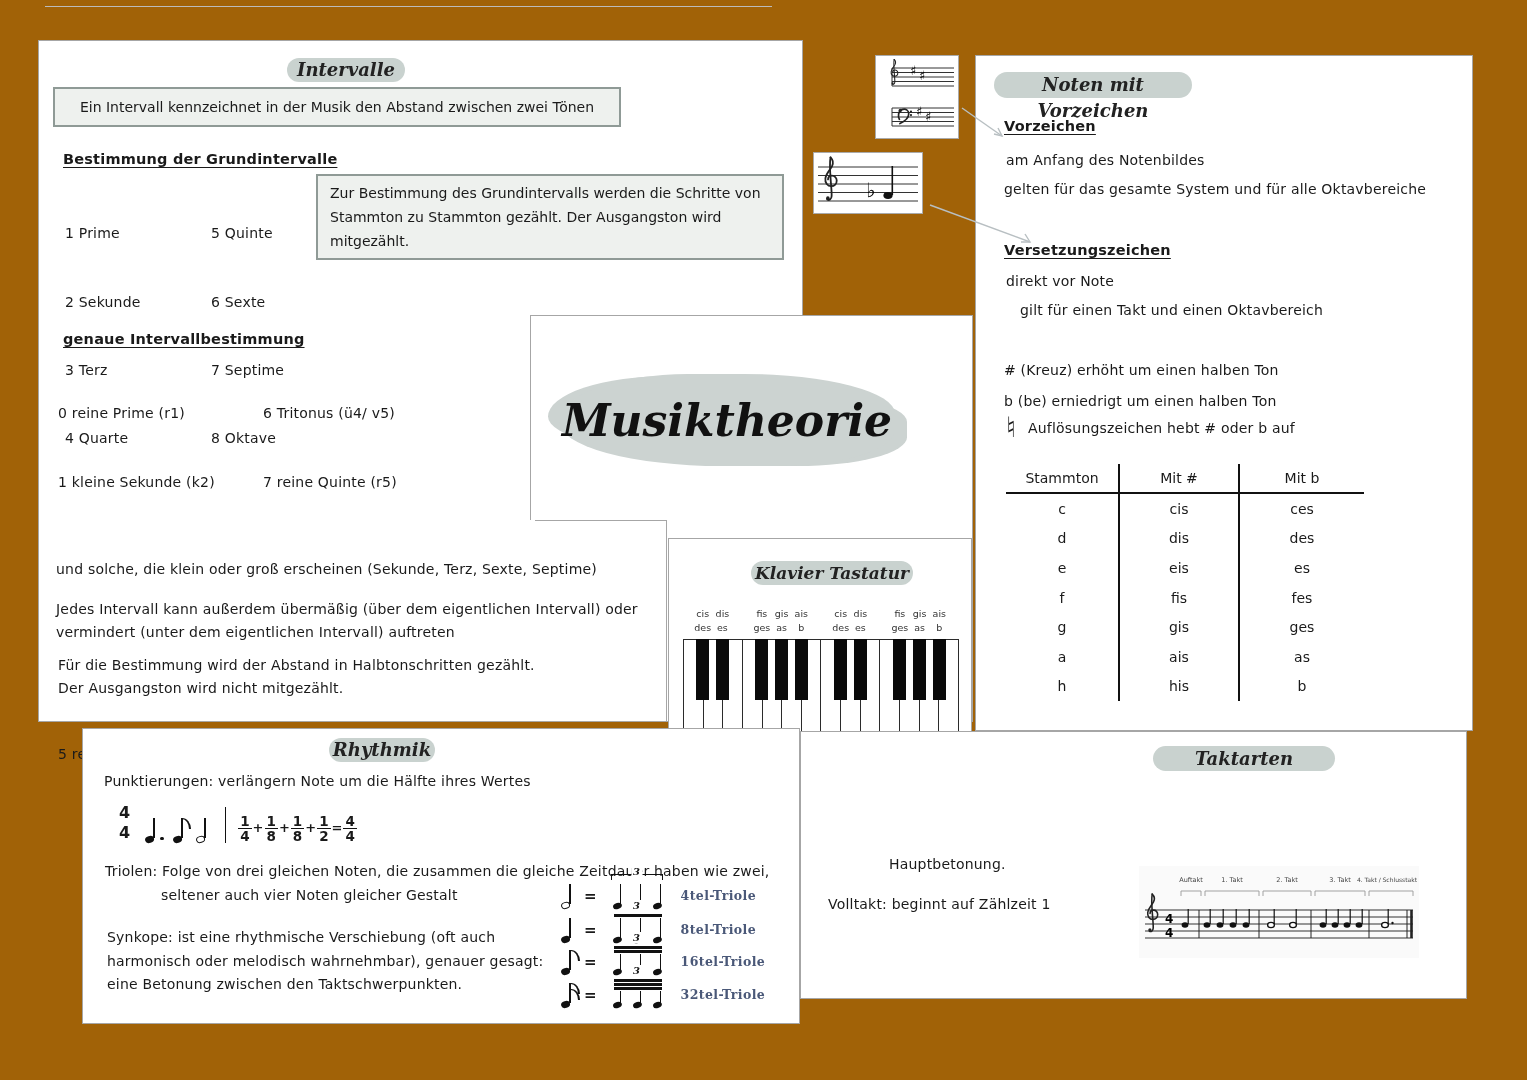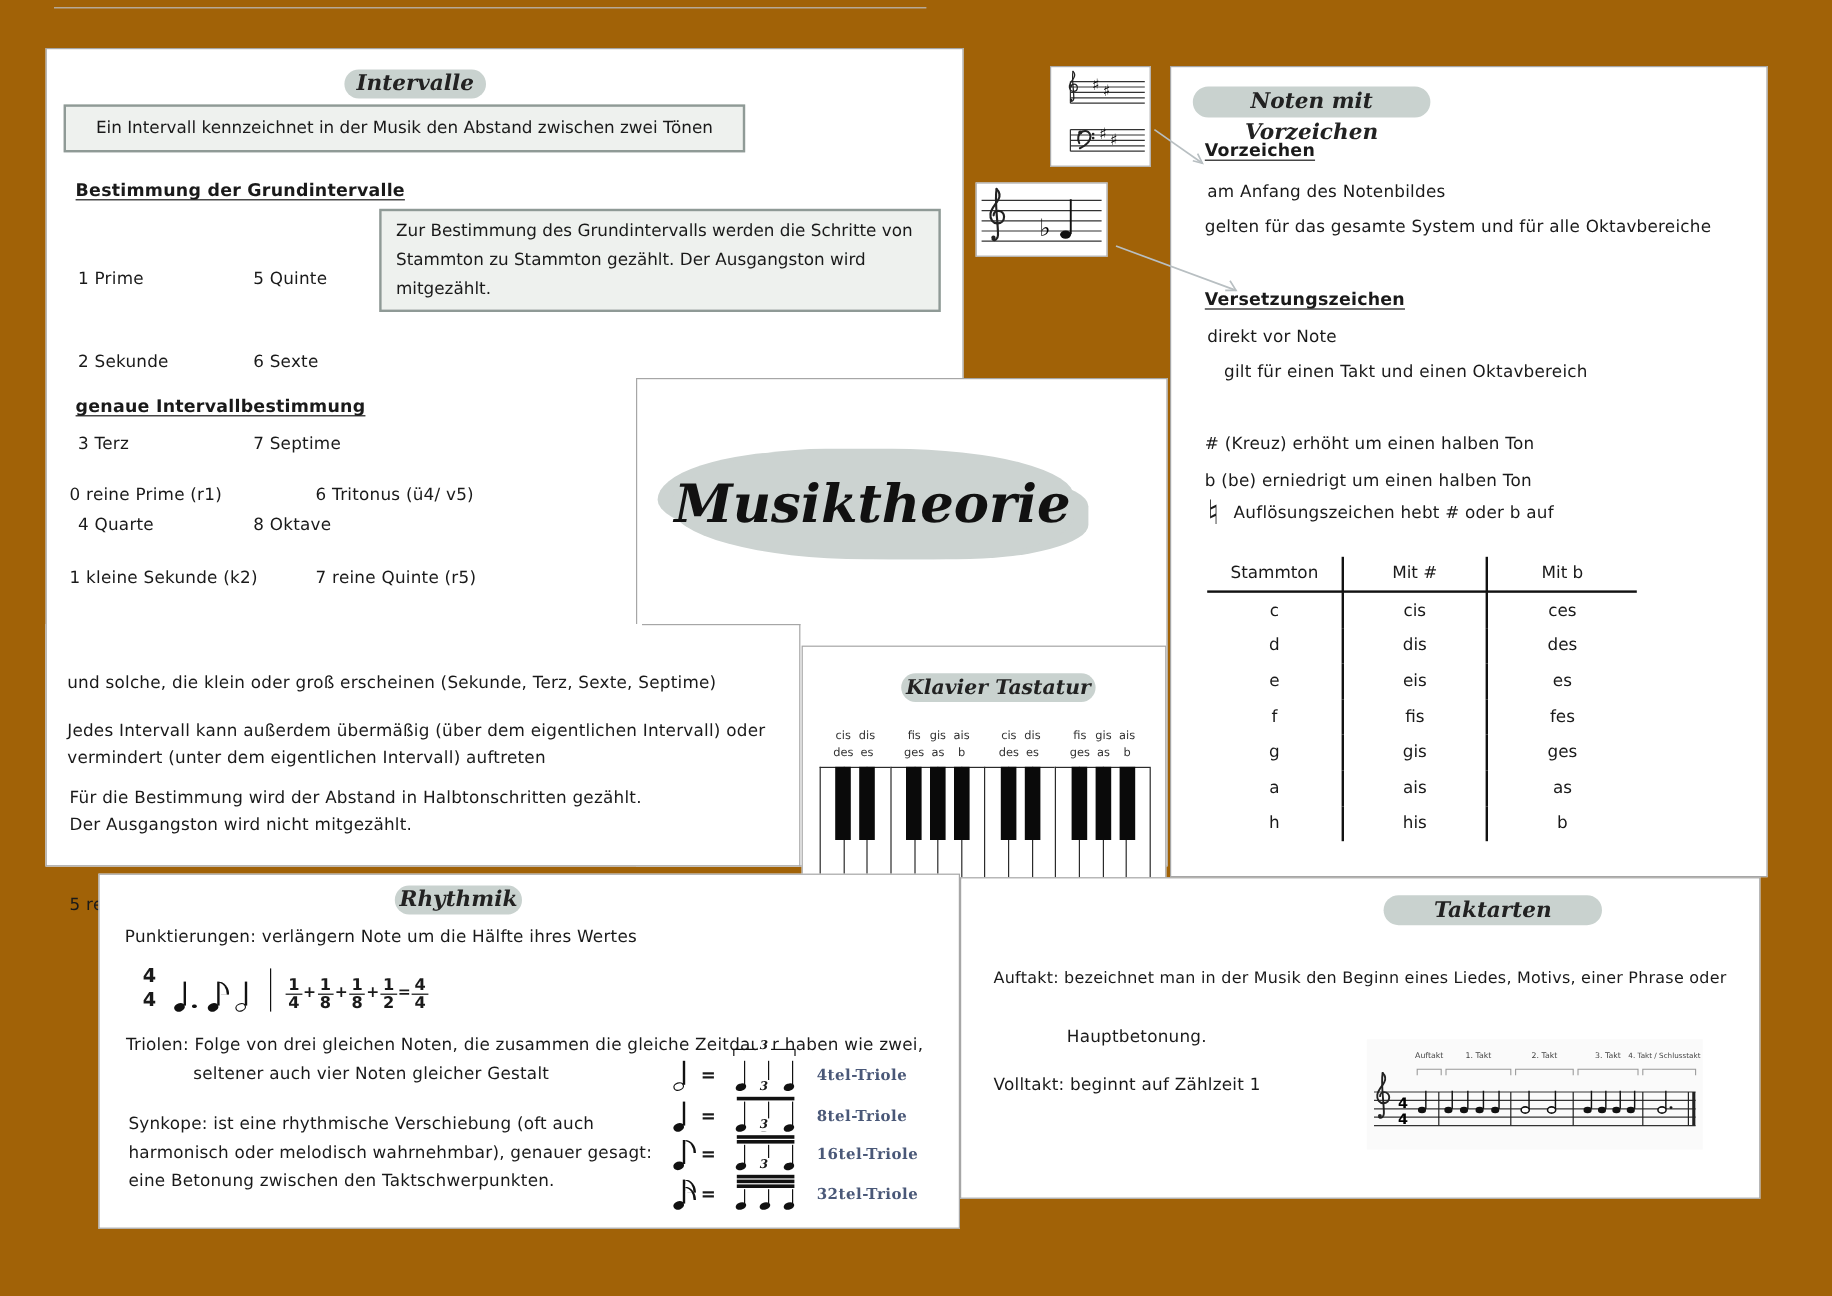--- a/index.html
+++ b/index.html
@@ -433,21 +433,20 @@
           <span class="tnum">3</span>
         </span>
       <span class="tlabel">32tel-Triole</span>
     </div>
   </section>
 
   <section class="panel" id="p-takt" style="left:800px;top:731px;width:667px;height:268px;">
     <div class="pill" style="left:352px;top:14px;width:182px;height:25px;font-size:18px;line-height:25px;">
       <span>Taktarten</span>
     </div>
-    <div class="t" style="left:27px;top:76px;font-size:13.3px;">Auftakt: bezeichnet man in der Musik den Beginn eines Liedes, Motivs, einer Phrase oder</div>
     <div class="t" style="left:88px;top:124px;">Hauptbetonung.</div>
     <div class="t" style="left:27px;top:164px;">Volltakt: beginnt auf Zählzeit 1</div>
 
     <div style="position:absolute;left:338px;top:134px;width:280px;height:92px;background:#fafafa;">
       <svg width="280" height="92">
         <g font-size="6.5" fill="#444" text-anchor="middle">
           <text x="52" y="16">Auftakt</text>
           <text x="93" y="16">1. Takt</text>
           <text x="148" y="16">2. Takt</text>
           <text x="201" y="16">3. Takt</text>

